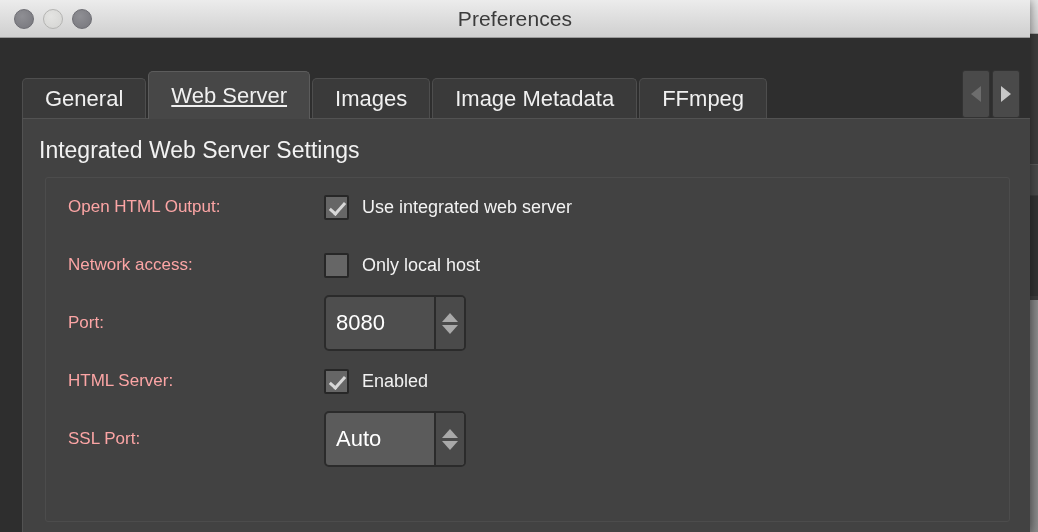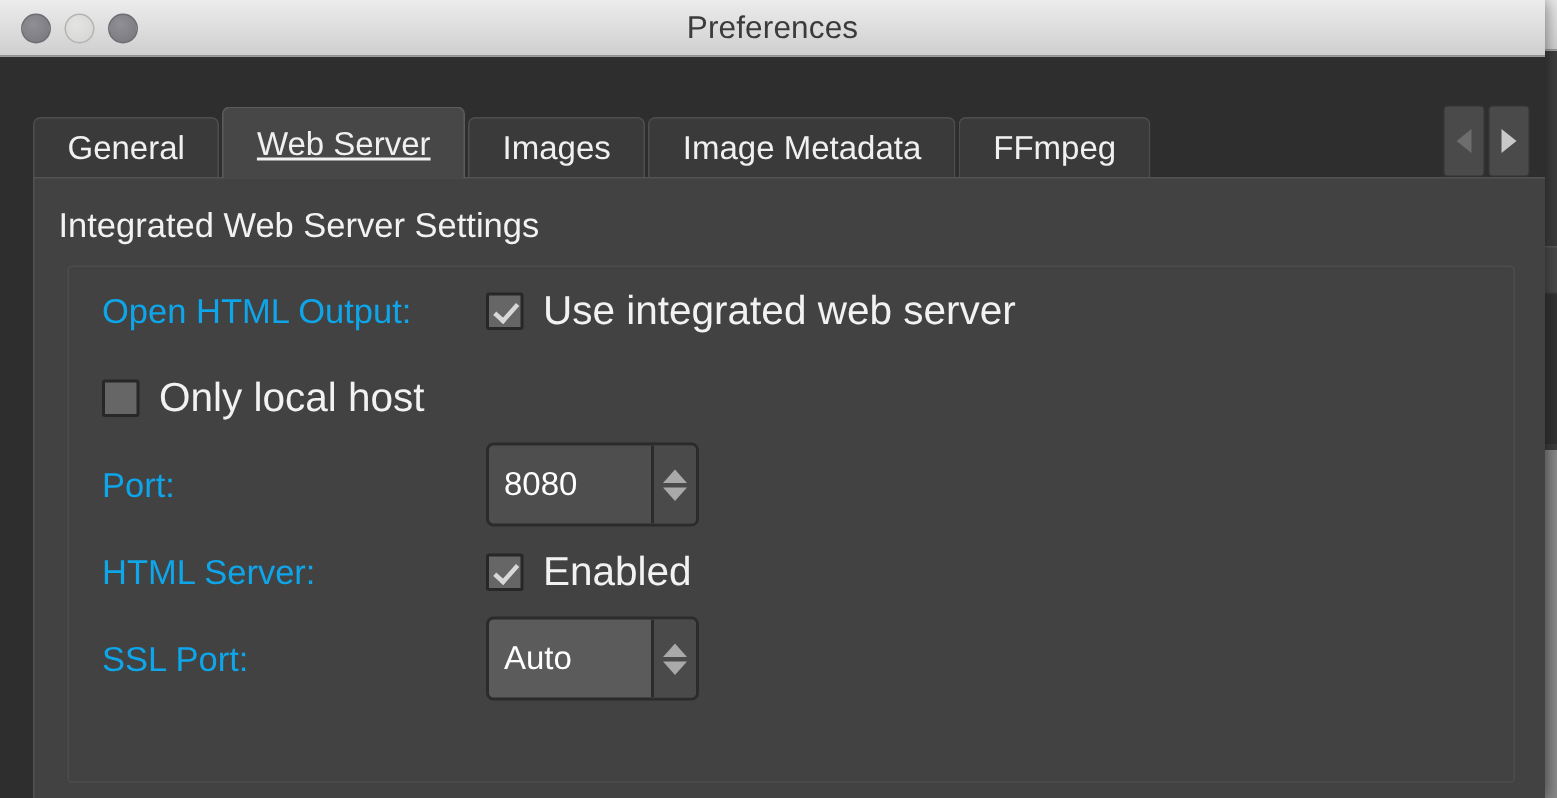--- a/index.html
+++ b/index.html
@@ -209,22 +209,22 @@
   }
 
   .form-row {
     display: flex;
     align-items: center;
     height: 58px;
     padding-left: 22px;
   }
   .row-label {
     width: 256px;
-    font-size: 23px;
-    color: #0ea5e9;
+    font-size: 17px;
+    color: #fca5a5;
     flex: 0 0 auto;
   }
   .row-control {
     display: flex;
     align-items: center;
   }
 
   
   .checkbox-wrap {
     display: flex;
@@ -245,21 +245,21 @@
     position: absolute;
     left: 7px;
     top: 2px;
     width: 6px;
     height: 13px;
     border: solid #d8d8d8;
     border-width: 0 3px 3px 0;
     transform: rotate(42deg);
   }
   .checkbox-label {
-    font-size: 27px;
+    font-size: 18px;
     color: #f2f2f2;
   }
 
   
   .spinbox {
     display: flex;
     align-items: stretch;
     height: 56px;
     background: #4e4e4e;
     border: 2px solid #2b2b2b;
@@ -351,20 +351,21 @@
           <div class="row-label">Open HTML Output:</div>
           <div class="row-control">
             <div class="checkbox-wrap">
               <div class="checkbox checked"></div>
               <div class="checkbox-label">Use integrated web server</div>
             </div>
           </div>
         </div>
 
         <div class="form-row">
+          <div class="row-label">Network access:</div>
           <div class="row-control">
             <div class="checkbox-wrap">
               <div class="checkbox"></div>
               <div class="checkbox-label">Only local host</div>
             </div>
           </div>
         </div>
 
         <div class="form-row">
           <div class="row-label">Port:</div>

